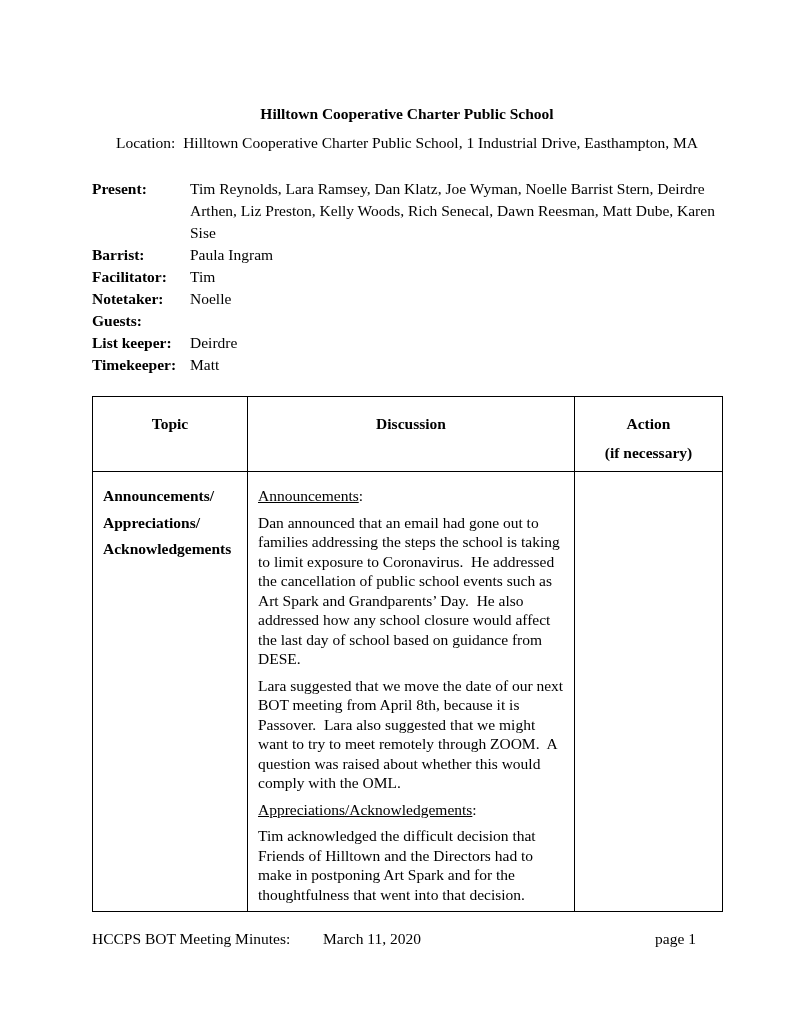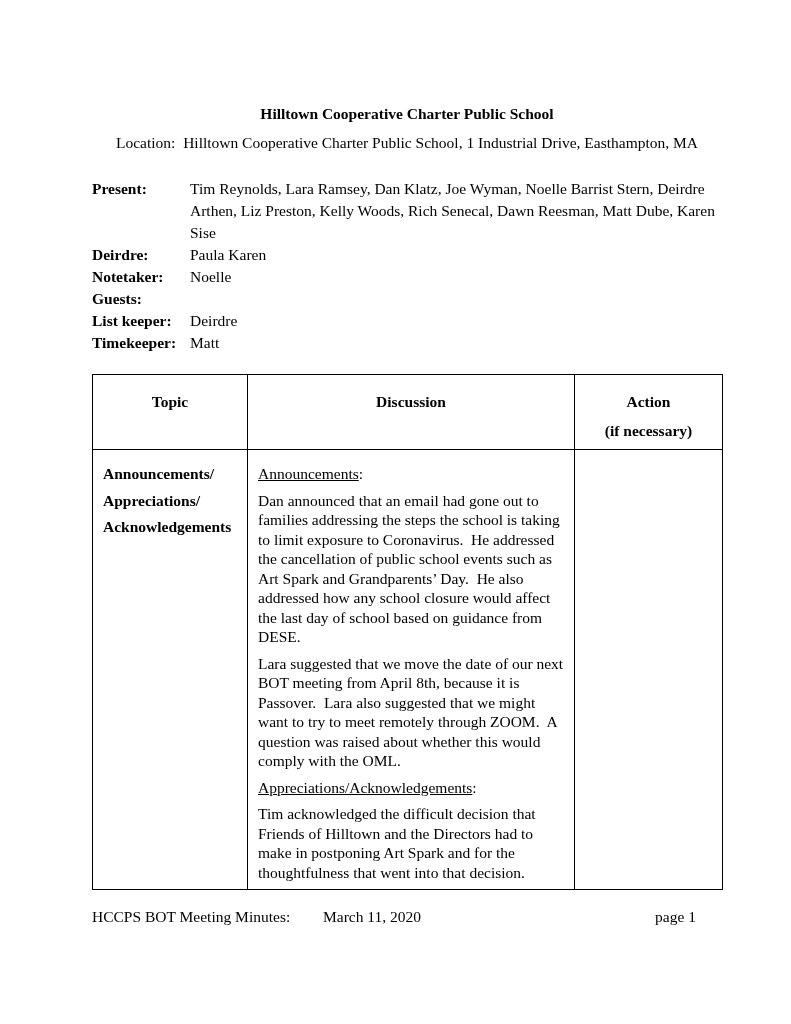--- a/index.html
+++ b/index.html
@@ -76,22 +76,26 @@
       <p class="center doc-title hdr-line">Hilltown Cooperative Charter Public School</p>
       <p class="center hdr-line">Location:  Hilltown Cooperative Charter Public School, 1 Industrial Drive, Easthampton, MA</p>
     </div>
 
     <div class="roster">
       <div class="roster-row">
         <span class="roster-label">Present:</span>
         <span class="roster-value">Tim Reynolds, Lara Ramsey, Dan Klatz, Joe Wyman, Noelle Barrist Stern, Deirdre Arthen, Liz Preston, Kelly Woods, Rich Senecal, Dawn Reesman, Matt Dube, Karen Sise</span>
       </div>
       <div class="roster-row">
-        <span class="roster-label">Deirdre:</span>
-        <span class="roster-value">Paula Karen</span>
+        <span class="roster-label">Barrist:</span>
+        <span class="roster-value">Paula Ingram</span>
+      </div>
+      <div class="roster-row">
+        <span class="roster-label">Facilitator:</span>
+        <span class="roster-value">Tim</span>
       </div>
       <div class="roster-row">
         <span class="roster-label">Notetaker:</span>
         <span class="roster-value">Noelle</span>
       </div>
       <div class="roster-row">
         <span class="roster-label">Guests:</span>
       </div>
       <div class="roster-row">
         <span class="roster-label">List keeper:</span>

